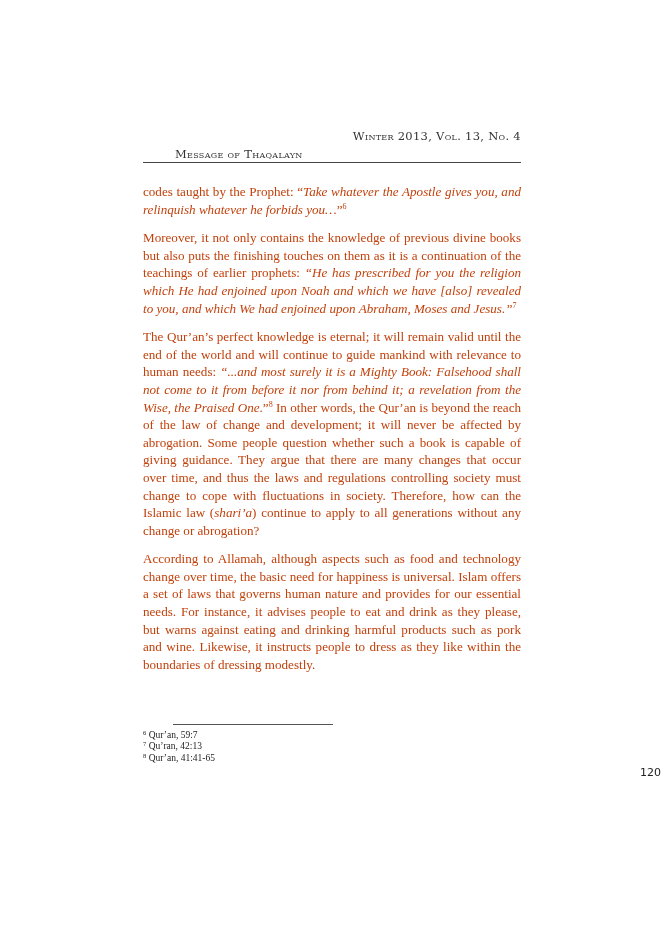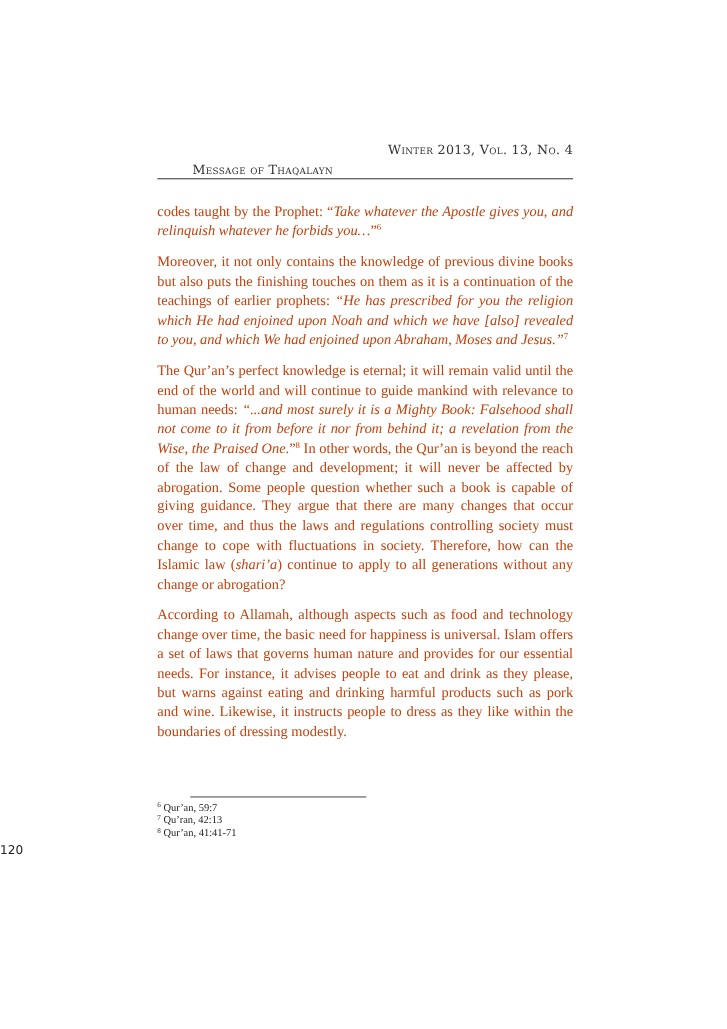--- a/index.html
+++ b/index.html
@@ -20,21 +20,21 @@
   }
   .body-text p { margin: 0 0 11px 0; }
   sup { font-size: 8px; line-height: 0; vertical-align: 5px; }
   .fn-rule { position: absolute; left: 173px; top: 724px; width: 160px; height: 0; border-top: 1px solid #555; }
   .footnotes {
     position: absolute; left: 143px; top: 730px; width: 378px;
     font-family: "Liberation Serif", serif; font-size: 9.5px; line-height: 11.3px; color: #222;
   }
   .footnotes sup { font-size: 6.5px; vertical-align: 3px; }
   .page-number {
-    position: absolute; left: 0; width: 661px; top: 766px; text-align: left;
+    position: absolute; left: 0; width: 661px; top: 766px; text-align: right;
     font-family: "DejaVu Sans", sans-serif; font-size: 11px; color: #222;
   }
 </style>
 </head>
 <body>
 
 <div class="page">
   <div class="running-head">
     <span class="left">Message of Thaqalayn</span>
     <span class="right">Winter 2013, Vol. 13, No. 4</span>
@@ -44,17 +44,17 @@
       <p><span>codes taught by the Prophet: “</span><em>Take whatever the Apostle gives you, and relinquish whatever he forbids you…</em><span>”</span><sup>6</sup></p>
       <p><span>Moreover, it not only contains the knowledge of previous divine books but also puts the finishing touches on them as it is a continuation of the teachings of earlier prophets: </span><em>“He has prescribed for you the religion which He had enjoined upon Noah and which we have [also] revealed to you, and which We had enjoined upon Abraham, Moses and Jesus.”</em><sup>7</sup></p>
       <p><span>The Qur’an’s perfect knowledge is eternal; it will remain valid until the end of the world and will continue to guide mankind with relevance to human needs: </span><em>“...and most surely it is a Mighty Book: Falsehood shall not come to it from before it nor from behind it; a revelation from the Wise, the Praised One</em><span>.”</span><sup>8</sup><span>  In other words, the Qur’an is beyond the reach of the law of change and development; it will never be affected by abrogation.  Some people question whether such a book is capable of giving guidance.  They argue that there are many changes that occur over time, and thus the laws and regulations controlling society must change to cope with fluctuations in society. Therefore, how can the Islamic law (</span><em>shari’a</em><span>) continue to apply to all generations without any change or abrogation?</span></p>
       <p><span>According to Allamah, although aspects such as food and technology change over time, the basic need for happiness is universal. Islam offers a set of laws that governs human nature and provides for our essential needs.  For instance, it advises people to eat and drink as they please, but warns against eating and drinking harmful products such as pork and wine. Likewise, it instructs people to dress as they like within the boundaries of dressing modestly.</span></p>
     </div>
 
   <div class="fn-rule"></div>
   <div class="footnotes" id="fns">
       <div><sup>6</sup><span> Qur’an, 59:7</span></div>
       <div><sup>7</sup><span> Qu’ran, 42:13</span></div>
-      <div><sup>8</sup><span> Qur’an, 41:41-71</span></div>
+      <div><sup>8</sup><span> Qur’an, 41:41-65</span></div>
     </div>
 
   <div class="page-number">120</div>
 </div>
 
 </body></html>

